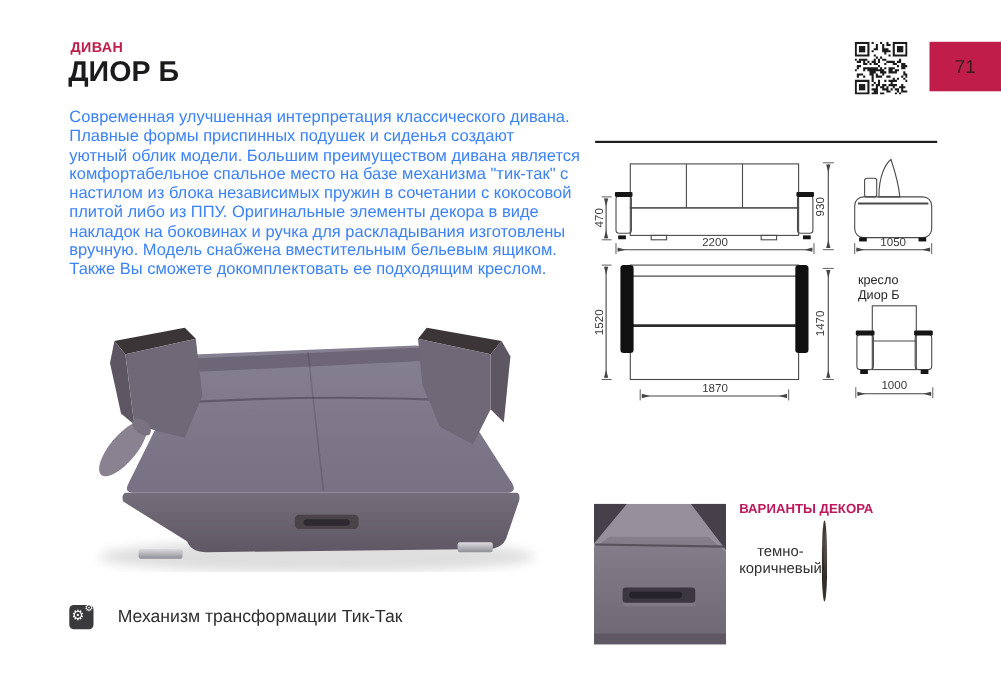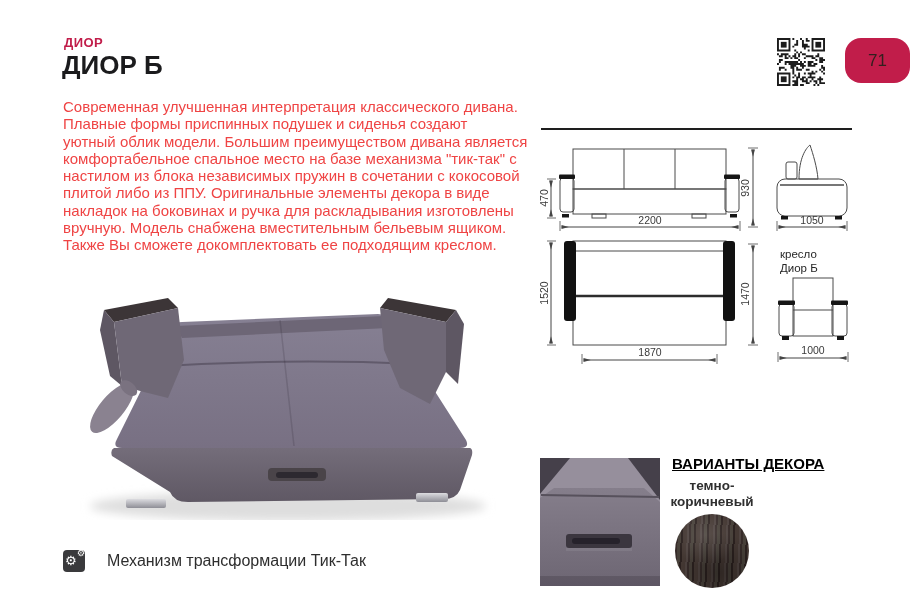--- a/index.html
+++ b/index.html
@@ -5,25 +5,25 @@
   html,body{margin:0;padding:0;background:#fff;}
   .page{position:relative;width:910px;height:616px;background:#fff;overflow:hidden;
         font-family:"Liberation Sans","DejaVu Sans",sans-serif;color:#333;}
 
   
   .category{position:absolute;left:64px;top:35px;font-size:13px;font-weight:bold;
             letter-spacing:.4px;color:#c11d4a;}
   .title{position:absolute;left:62px;top:50px;margin:0;font-size:26px;font-weight:bold;color:#1b1b1d;}
   .qr{position:absolute;left:777px;top:38px;width:48px;height:48px;}
   .pagenum{position:absolute;left:845px;top:38px;width:65px;height:45px;background:#c11d4a;
-           color:#33201f;font-size:17px;display:flex;align-items:center;justify-content:center;border-radius:16px;}
+           color:#33201f;font-size:17px;display:flex;align-items:center;justify-content:center;}
 
   
   .desc{position:absolute;left:63px;top:98px;width:470px;margin:0;font-size:15px;
-        line-height:17.3px;color:#ef4444;white-space:pre-line;}
+        line-height:17.3px;color:#3b82f6;white-space:pre-line;}
   .sofa{position:absolute;left:56px;top:268px;}
   .mech{position:absolute;left:63px;top:550px;display:flex;align-items:center;gap:10px;}
   .mech-icon{position:relative;width:22px;height:22px;background:#3a3a3c;border-radius:4px;flex:0 0 auto;}
   .mech-icon .g1{position:absolute;left:2px;top:4px;color:#fff;font-size:13px;line-height:1;
                  font-family:"DejaVu Sans",sans-serif;}
   .mech-icon .g2{position:absolute;right:0px;top:-1px;color:#fff;font-size:9px;line-height:1;
                  font-family:"DejaVu Sans",sans-serif;}
   .mech-label{font-size:16px;color:#2e2e2e;margin-left:12px;}
 
   
@@ -31,41 +31,41 @@
   .dims-rule{position:absolute;left:541px;top:128px;width:311px;height:2px;background:#1e1e1e;}
   .dims{position:absolute;left:538px;top:136px;}
   .dims text{font-size:10.5px;fill:#3a3a3a;font-family:"Liberation Sans","DejaVu Sans",sans-serif;}
   .dims text.lbl{font-size:11.5px;fill:#262626;}
   .dims .dim{stroke:#454545;stroke-width:1;marker-start:url(#da);marker-end:url(#da);}
   .dims .ext{stroke:#4a4a4a;stroke-width:.8;}
 
   
   .fabric{position:absolute;left:540px;top:458px;}
   .decor{position:absolute;left:672px;top:455px;width:184px;}
-  .decor-title{font-size:15px;font-weight:bold;color:#000000;margin:0 0 4px 0;text-decoration:underline;}
+  .decor-title{font-size:12px;font-weight:bold;color:#be185d;margin:0 0 4px 0;}
   .decor-cols{display:flex;gap:14px;}
-  .decor-col{width:80px;display:flex;flex-direction:column;align-items:center;font-weight:bold;}
+  .decor-col{width:80px;display:flex;align-items:center;}
   .decor-label{font-size:13.5px;line-height:16px;color:#2f2f2f;text-align:center;min-height:34px;
                display:flex;align-items:flex-end;justify-content:center;margin-bottom:4px;}
   .swatch{width:74px;height:74px;border-radius:50%;}
   .swatch-brown{background:
      radial-gradient(circle at 38% 30%, rgba(255,255,255,.18), rgba(0,0,0,0) 45%),
      radial-gradient(circle at 66% 78%, rgba(0,0,0,.28), rgba(0,0,0,0) 55%),
      repeating-linear-gradient(97deg,#8a4a2c 0 3px,#6b3220 3px 5px,#7d4026 5px 8px,#55291a 8px 10px,#7c4128 10px 14px);}
   .swatch-dark{background:
      radial-gradient(circle at 40% 28%, rgba(255,255,255,.12), rgba(0,0,0,0) 45%),
      radial-gradient(circle at 60% 80%, rgba(0,0,0,.3), rgba(0,0,0,0) 55%),
      repeating-linear-gradient(93deg,#4e4340 0 2px,#362b29 2px 4px,#474039 4px 7px,#2b211f 7px 9px,#443833 9px 13px);}
 </style>
 </head>
 <body>
 
 <div class="page">
 
-  <div class="category">ДИОР</div>
+  <div class="category">ДИВАН</div>
   <h1 class="title">ДИОР Б</h1>
 
   <div class="qr">
     <svg id="qr" width="48" height="48" viewBox="0 0 25 25">
       <g fill="#1c1c1c">
         <path fill-rule="evenodd" d="M0,0h7v7h-7z M1,1v5h5v-5z"></path>
           <rect x="2" y="2" width="3" height="3"></rect>
         <path fill-rule="evenodd" d="M18,0h7v7h-7z M19,1v5h5v-5z"></path>
           <rect x="20" y="2" width="3" height="3"></rect>
         <path fill-rule="evenodd" d="M0,18h7v7h-7z M1,19v5h5v-5z"></path>

